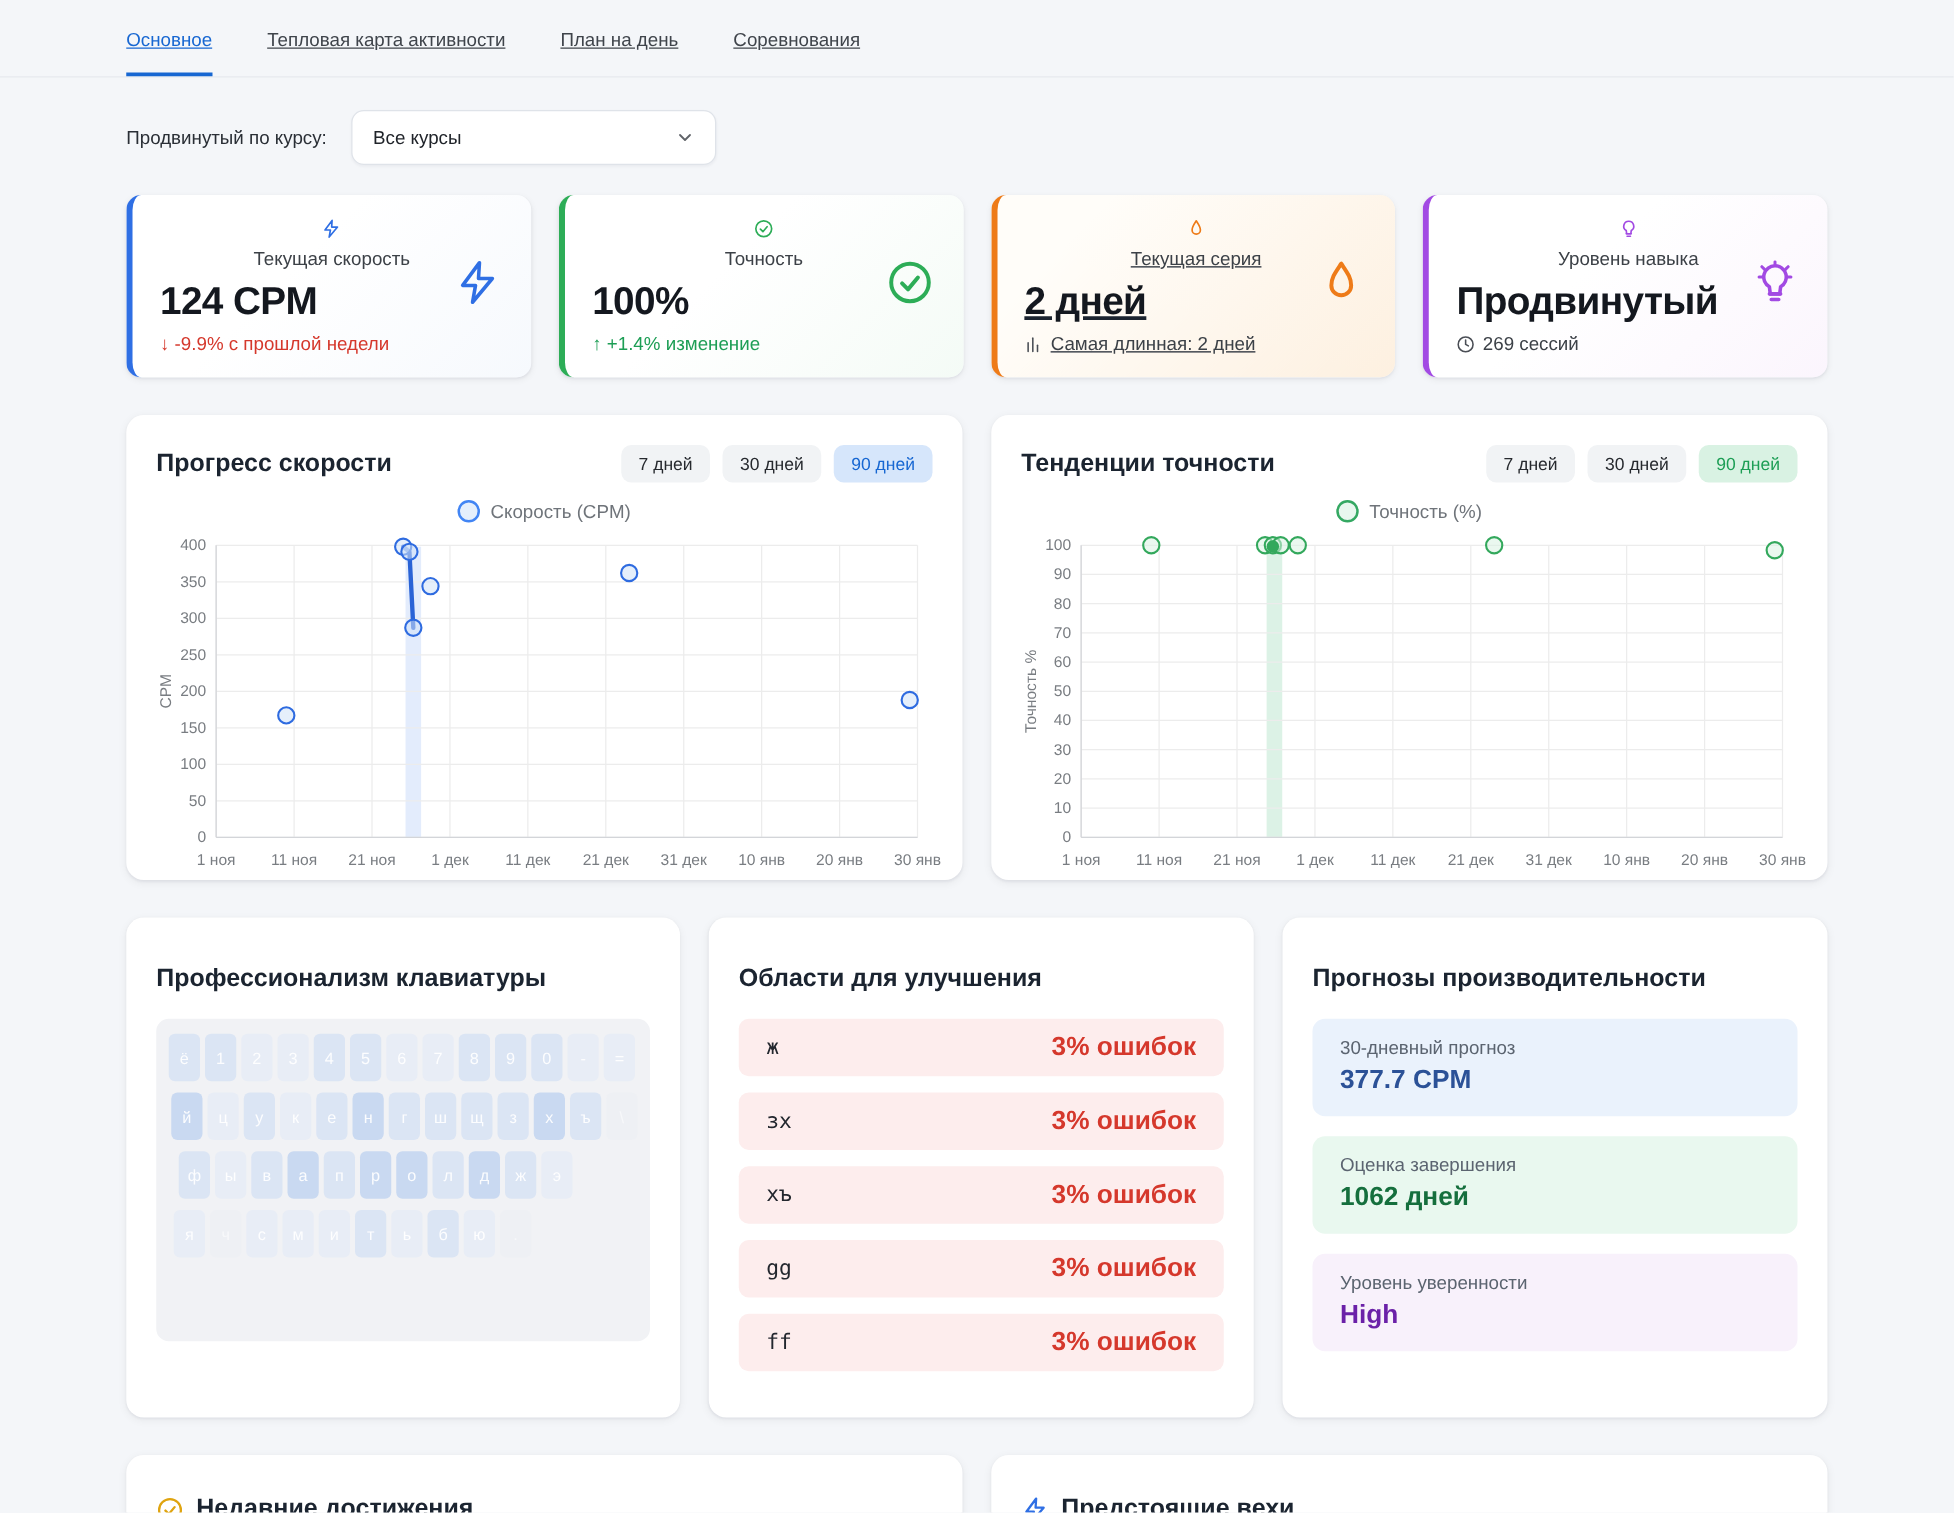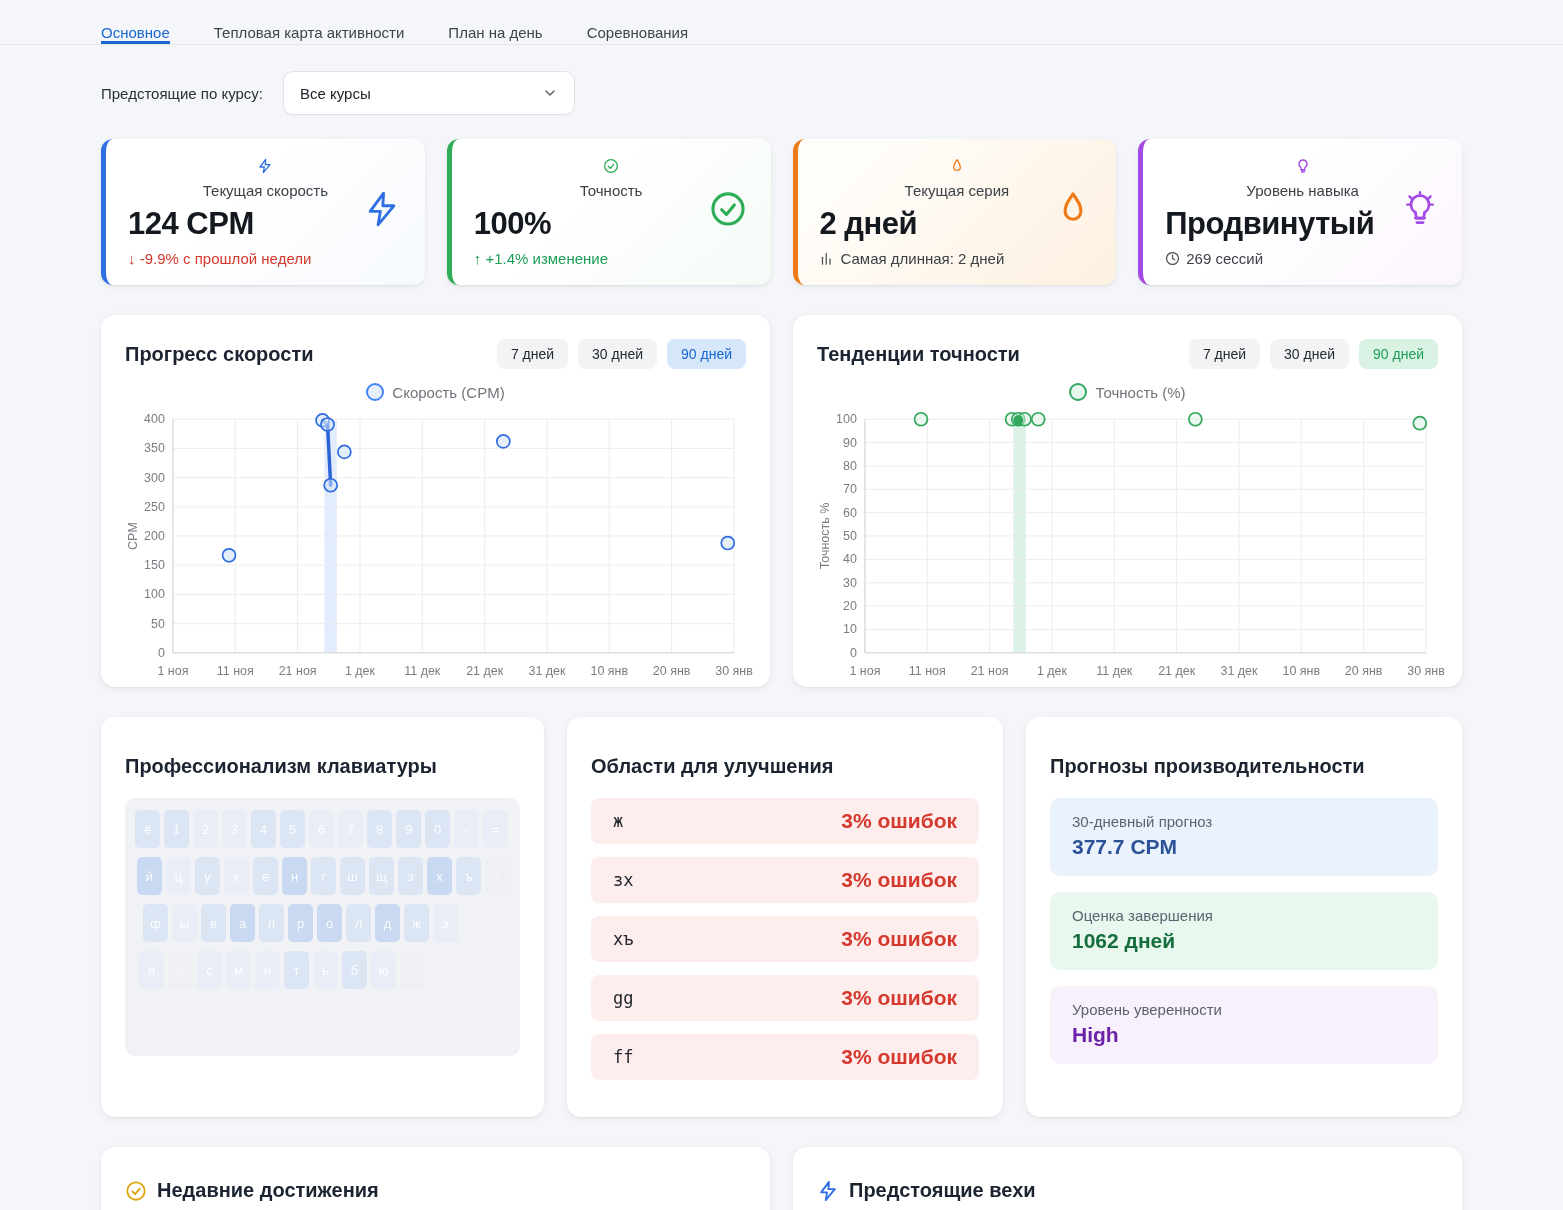--- a/index.html
+++ b/index.html
@@ -7,42 +7,42 @@
   body {
     background:#f4f6f9;
     font-family:"Liberation Sans","DejaVu Sans",sans-serif;
     color:#1c2430;
   }
   .page { width:1563px; }
 
   
   .tabbar { padding:24px 101px 0 101px; border-bottom:1px solid #e6e9ee; }
   .tabs { display:flex; gap:44px; }
-  .tab { font-size:15px; color:#3f444b; border-bottom:3px solid transparent; cursor:pointer; }
+  .tab { font-size:15px; color:#3f444b; padding-bottom:17px; border-bottom:3px solid transparent; cursor:pointer;text-decoration:underline; }
   .tab.active { color:#1767d2; border-bottom-color:#1767d2; }
 
   
   .selector-row { display:flex; align-items:center; gap:20px; padding:26px 101px 0 101px; }
   .selector-label { font-size:15px; color:#2a2f36; }
   .select-box {
     width:292px; height:44px; background:#fff; border:1px solid #dfe3e9; border-radius:10px;
     display:flex; align-items:center; justify-content:space-between; padding:0 16px;
     font-size:15px; color:#20242a; box-shadow:0 1px 2px rgba(16,24,40,.04); cursor:pointer;
   }
 
   
   .stat-grid { display:grid; grid-template-columns:repeat(4,1fr); gap:22px; padding:24px 101px 0 101px; }
   .stat-card {
     position:relative; border-radius:12px; padding:19px 22px 18px 22px; min-height:126px;
     background:linear-gradient(135deg,#ffffff 40%,#f6f9fd);
     border-left:5px solid #2f6fe4;
     box-shadow:0 1px 2px rgba(16,24,40,.05),0 2px 6px rgba(16,24,40,.06);
   }
   .stat-card.green { border-left-color:#2dad57; background:linear-gradient(135deg,#ffffff 40%,#f4fbf6); }
-  .stat-card.orange { border-left-color:#ee7b18; background:linear-gradient(135deg,#fffdf9 20%,#fdf0e0); }
+  .stat-card.orange { border-left-color:#ee7b18; background:linear-gradient(135deg,#fffdf9 20%,#fdf0e0);text-decoration:underline; }
   .stat-card.purple { border-left-color:#a24ae3; background:linear-gradient(135deg,#ffffff 40%,#fbf5fd); }
   .stat-head { display:flex; align-items:center; gap:8px; font-size:15px; color:#3c4147; margin-bottom:7px;flex-direction:column; }
   .stat-value { font-size:31px; font-weight:800; color:#14181f; letter-spacing:-0.5px; margin-bottom:8px; }
   .stat-sub { display:flex; align-items:center; gap:6px; font-size:15px; }
   .stat-sub.red { color:#d5382c; }
   .stat-sub.green { color:#1d9e55; }
   .stat-sub.dark { color:#3c4147; }
   .stat-bigicon { position:absolute; right:24px; top:50%; transform:translateY(-58%); }
 
   
@@ -110,21 +110,21 @@
   <div class="tabbar">
     <div class="tabs">
       <div class="tab active">Основное</div>
       <div class="tab">Тепловая карта активности</div>
       <div class="tab">План на день</div>
       <div class="tab">Соревнования</div>
     </div>
   </div>
 
   <div class="selector-row">
-    <span class="selector-label">Предстоящие по курсу:</span>
+    <span class="selector-label">Продвинутый по курсу:</span>
     <div class="select-box">
       <span>Все курсы</span>
       <svg width="16" height="16" viewBox="0 0 24 24" fill="none" stroke="#5f6368" stroke-width="2.2" stroke-linecap="round" stroke-linejoin="round">
           <polyline points="6 9 12 15 18 9"></polyline>
         </svg>
     </div>
   </div>
 
   <div class="stat-grid">
 

